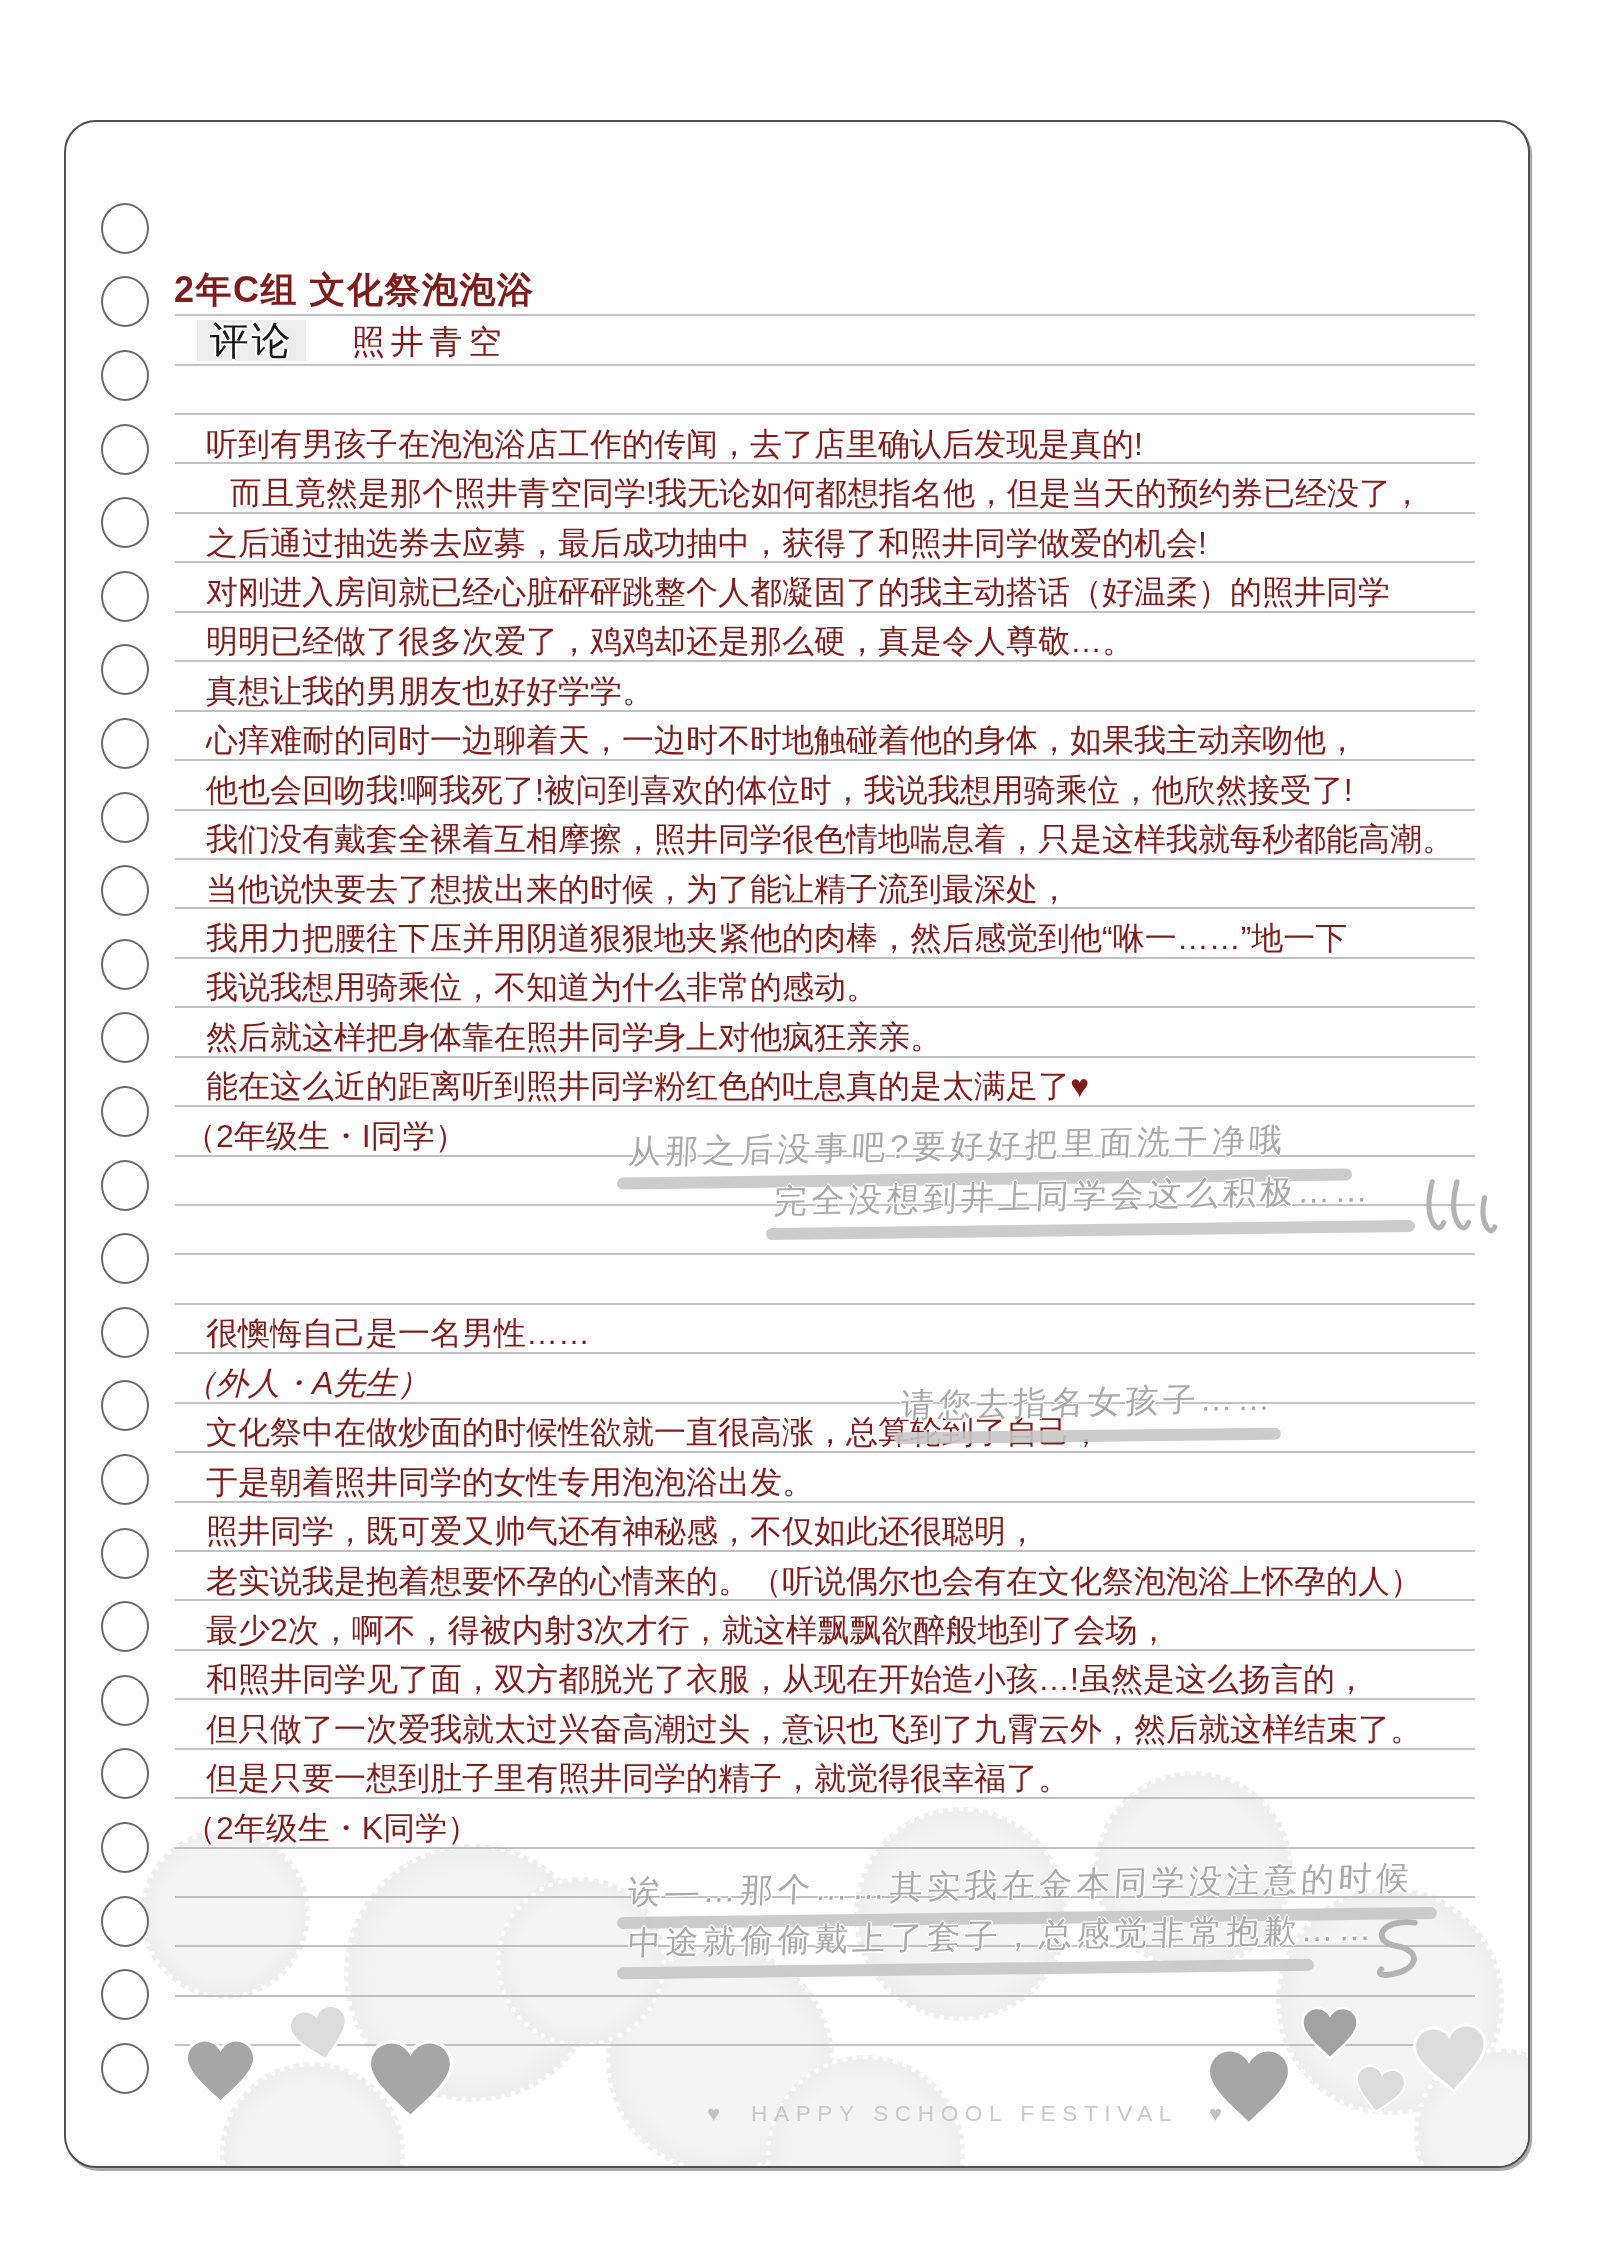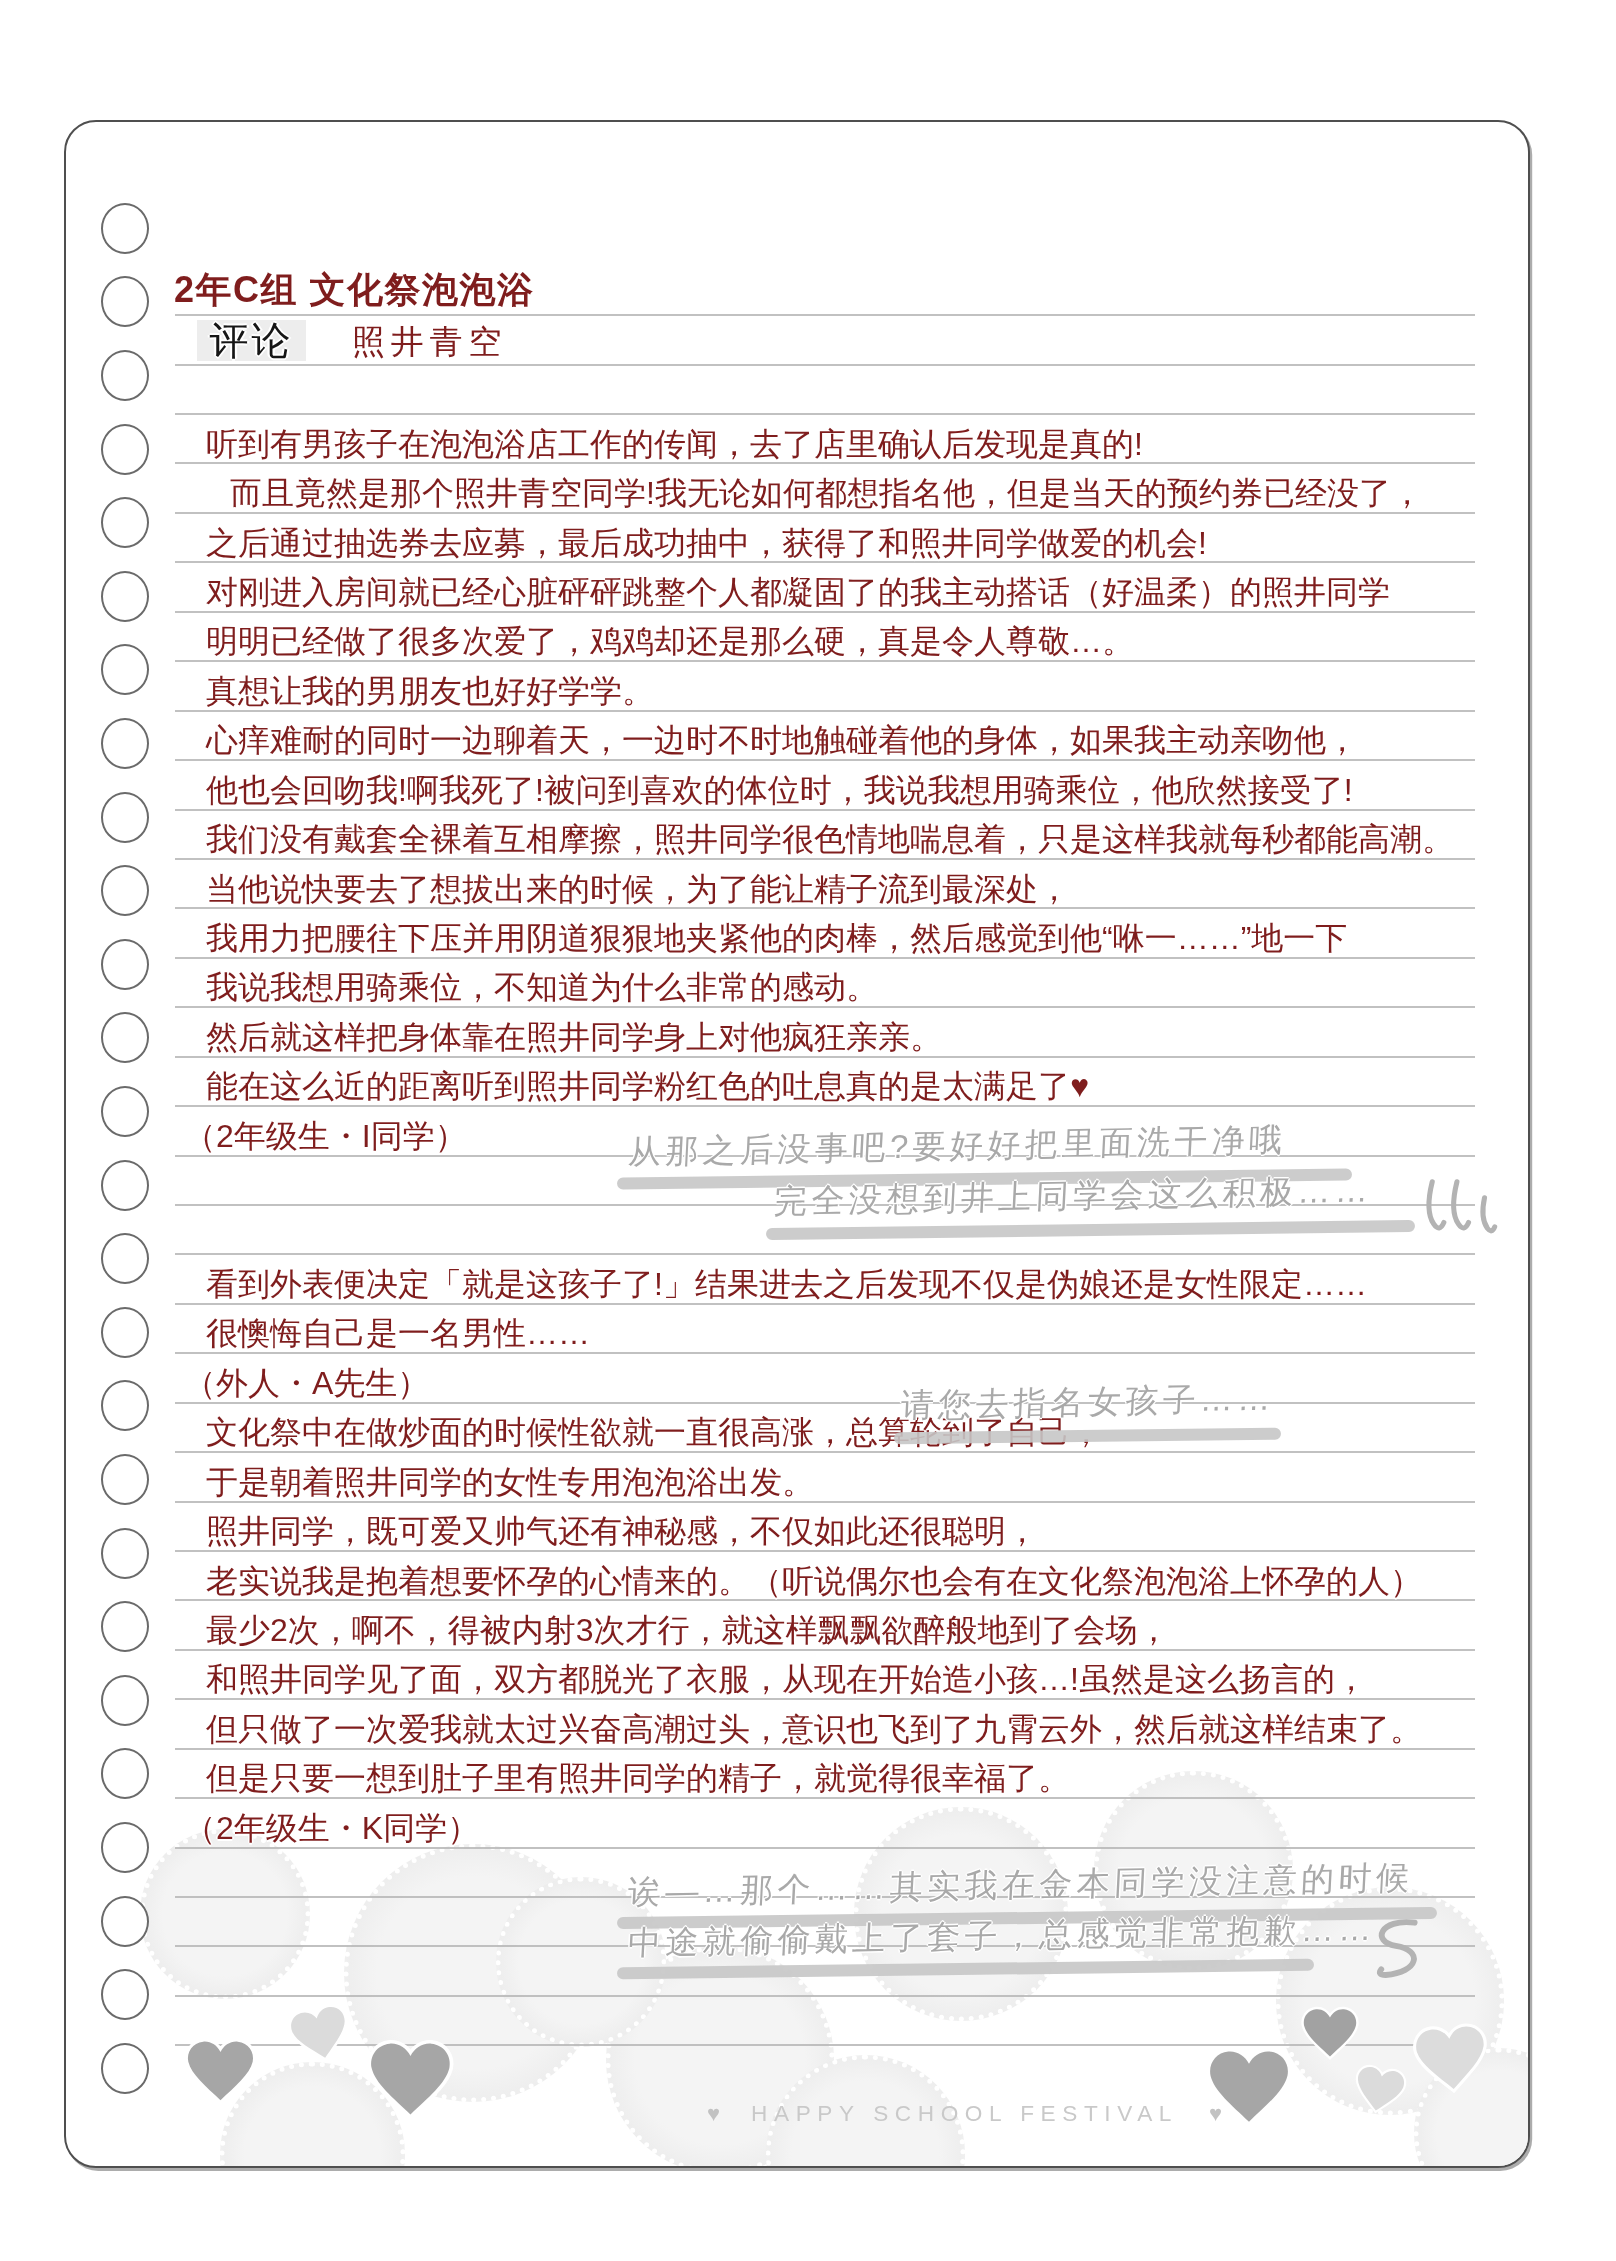--- a/index.html
+++ b/index.html
@@ -123,23 +123,22 @@
     <div class="txt" style="left: 140px; top: 550px;">真想让我的男朋友也好好学学。</div>
     <div class="txt" style="left: 140px; top: 599px;">心痒难耐的同时一边聊着天，一边时不时地触碰着他的身体，如果我主动亲吻他，</div>
     <div class="txt" style="left: 140px; top: 649px;">他也会回吻我!啊我死了!被问到喜欢的体位时，我说我想用骑乘位，他欣然接受了!</div>
     <div class="txt" style="left: 140px; top: 698px;">我们没有戴套全裸着互相摩擦，照井同学很色情地喘息着，只是这样我就每秒都能高潮。</div>
     <div class="txt" style="left: 140px; top: 748px;">当他说快要去了想拔出来的时候，为了能让精子流到最深处，</div>
     <div class="txt" style="left: 140px; top: 797px;">我用力把腰往下压并用阴道狠狠地夹紧他的肉棒，然后感觉到他“咻一……”地一下</div>
     <div class="txt" style="left: 140px; top: 846px;">我说我想用骑乘位，不知道为什么非常的感动。</div>
     <div class="txt" style="left: 140px; top: 896px;">然后就这样把身体靠在照井同学身上对他疯狂亲亲。</div>
     <div class="txt" style="left: 140px; top: 945px;">能在这么近的距离听到照井同学粉红色的吐息真的是太满足了♥</div>
     <div class="txt" style="left: 118px; top: 995px;">（2年级生・I同学）</div>
-    <div class="txt" style="left: 140px; top: 1143px;">看到外表便决定「就是这孩子了!」结果进去之后发现不仅是伪娘还是女性限定……</div>
     <div class="txt" style="left: 140px; top: 1192px;">很懊悔自己是一名男性……</div>
-    <div class="txt" style="left: 118px; top: 1242px;">（外人・A先生）</div>
+    <div class="txt" style="left: 118px; top: 1242px; font-style: italic;">（外人・A先生）</div>
     <div class="txt" style="left: 140px; top: 1291px;">文化祭中在做炒面的时候性欲就一直很高涨，总算轮到了自己，</div>
     <div class="txt" style="left: 140px; top: 1341px;">于是朝着照井同学的女性专用泡泡浴出发。</div>
     <div class="txt" style="left: 140px; top: 1390px;">照井同学，既可爱又帅气还有神秘感，不仅如此还很聪明，</div>
     <div class="txt" style="left: 140px; top: 1440px;">老实说我是抱着想要怀孕的心情来的。（听说偶尔也会有在文化祭泡泡浴上怀孕的人）</div>
     <div class="txt" style="left: 140px; top: 1489px;">最少2次，啊不，得被内射3次才行，就这样飘飘欲醉般地到了会场，</div>
     <div class="txt" style="left: 140px; top: 1538px;">和照井同学见了面，双方都脱光了衣服，从现在开始造小孩…!虽然是这么扬言的，</div>
     <div class="txt" style="left: 140px; top: 1588px;">但只做了一次爱我就太过兴奋高潮过头，意识也飞到了九霄云外，然后就这样结束了。</div>
     <div class="txt" style="left: 140px; top: 1637px;">但是只要一想到肚子里有照井同学的精子，就觉得很幸福了。</div>
     <div class="txt" style="left: 118px; top: 1687px;">（2年级生・K同学）</div>
     <div class="hand-underline" style="left: 551px; top: 1051px; width: 735px;"></div>

